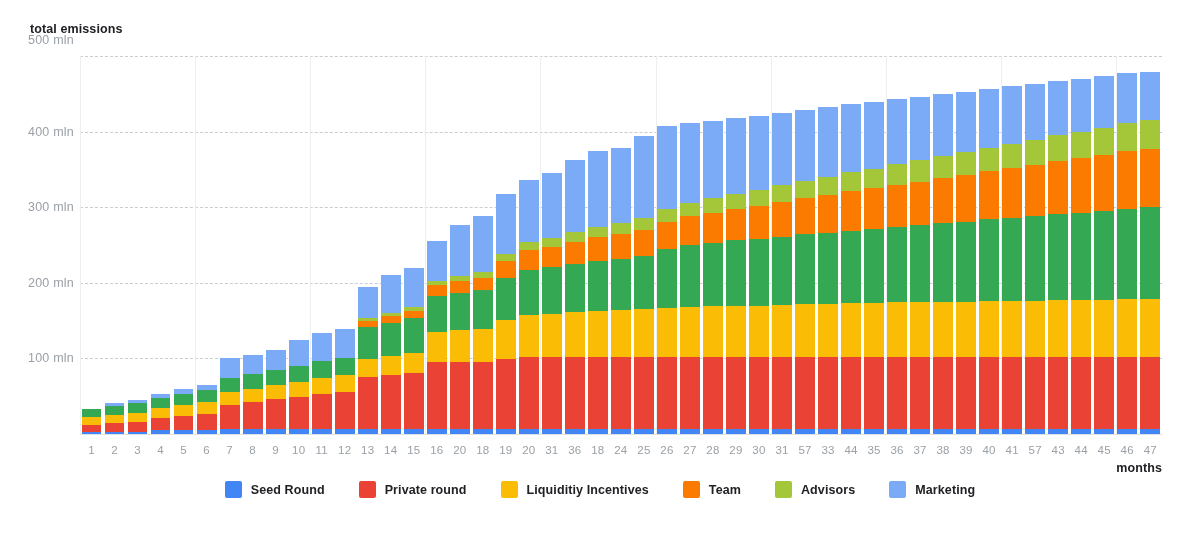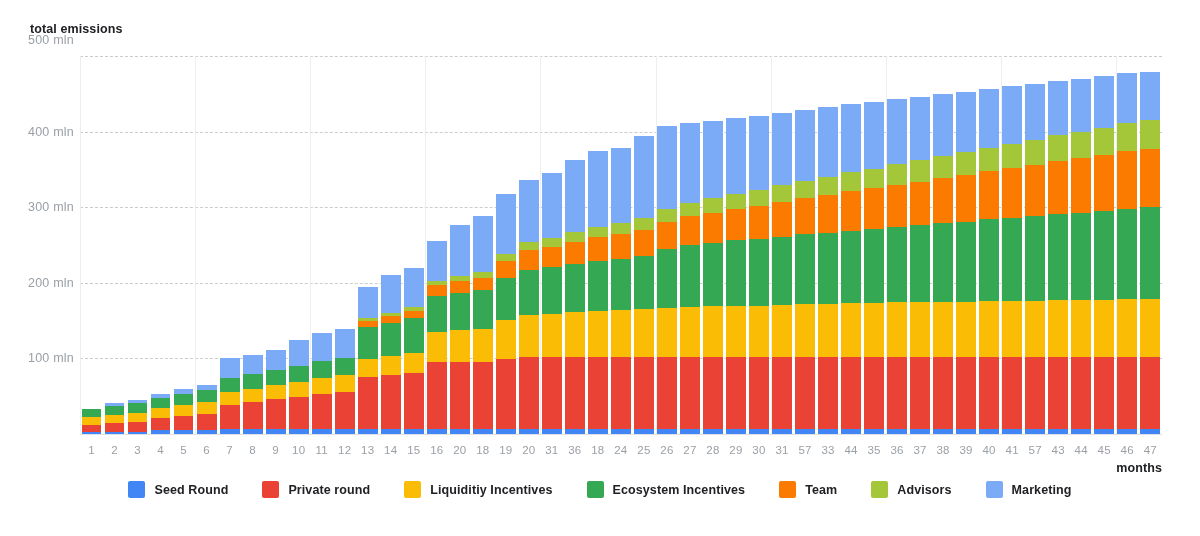--- a/index.html
+++ b/index.html
@@ -735,24 +735,20 @@
       </div>
       <div class="legend-item">
         <span class="legend-swatch" style="background: rgb(234, 67, 53);"></span>
         <span class="legend-label">Private round</span>
       </div>
       <div class="legend-item">
         <span class="legend-swatch" style="background: rgb(251, 188, 5);"></span>
         <span class="legend-label">Liquiditiy Incentives</span>
       </div>
       <div class="legend-item">
-        <span class="legend-swatch" style="background: rgb(52, 168, 83);"></span>
-        <span class="legend-label">Ecosystem Incentives</span>
-      </div>
-      <div class="legend-item">
         <span class="legend-swatch" style="background: rgb(251, 122, 0);"></span>
         <span class="legend-label">Team</span>
       </div>
       <div class="legend-item">
         <span class="legend-swatch" style="background: rgb(164, 198, 57);"></span>
         <span class="legend-label">Advisors</span>
       </div>
       <div class="legend-item">
         <span class="legend-swatch" style="background: rgb(123, 170, 247);"></span>
         <span class="legend-label">Marketing</span>

